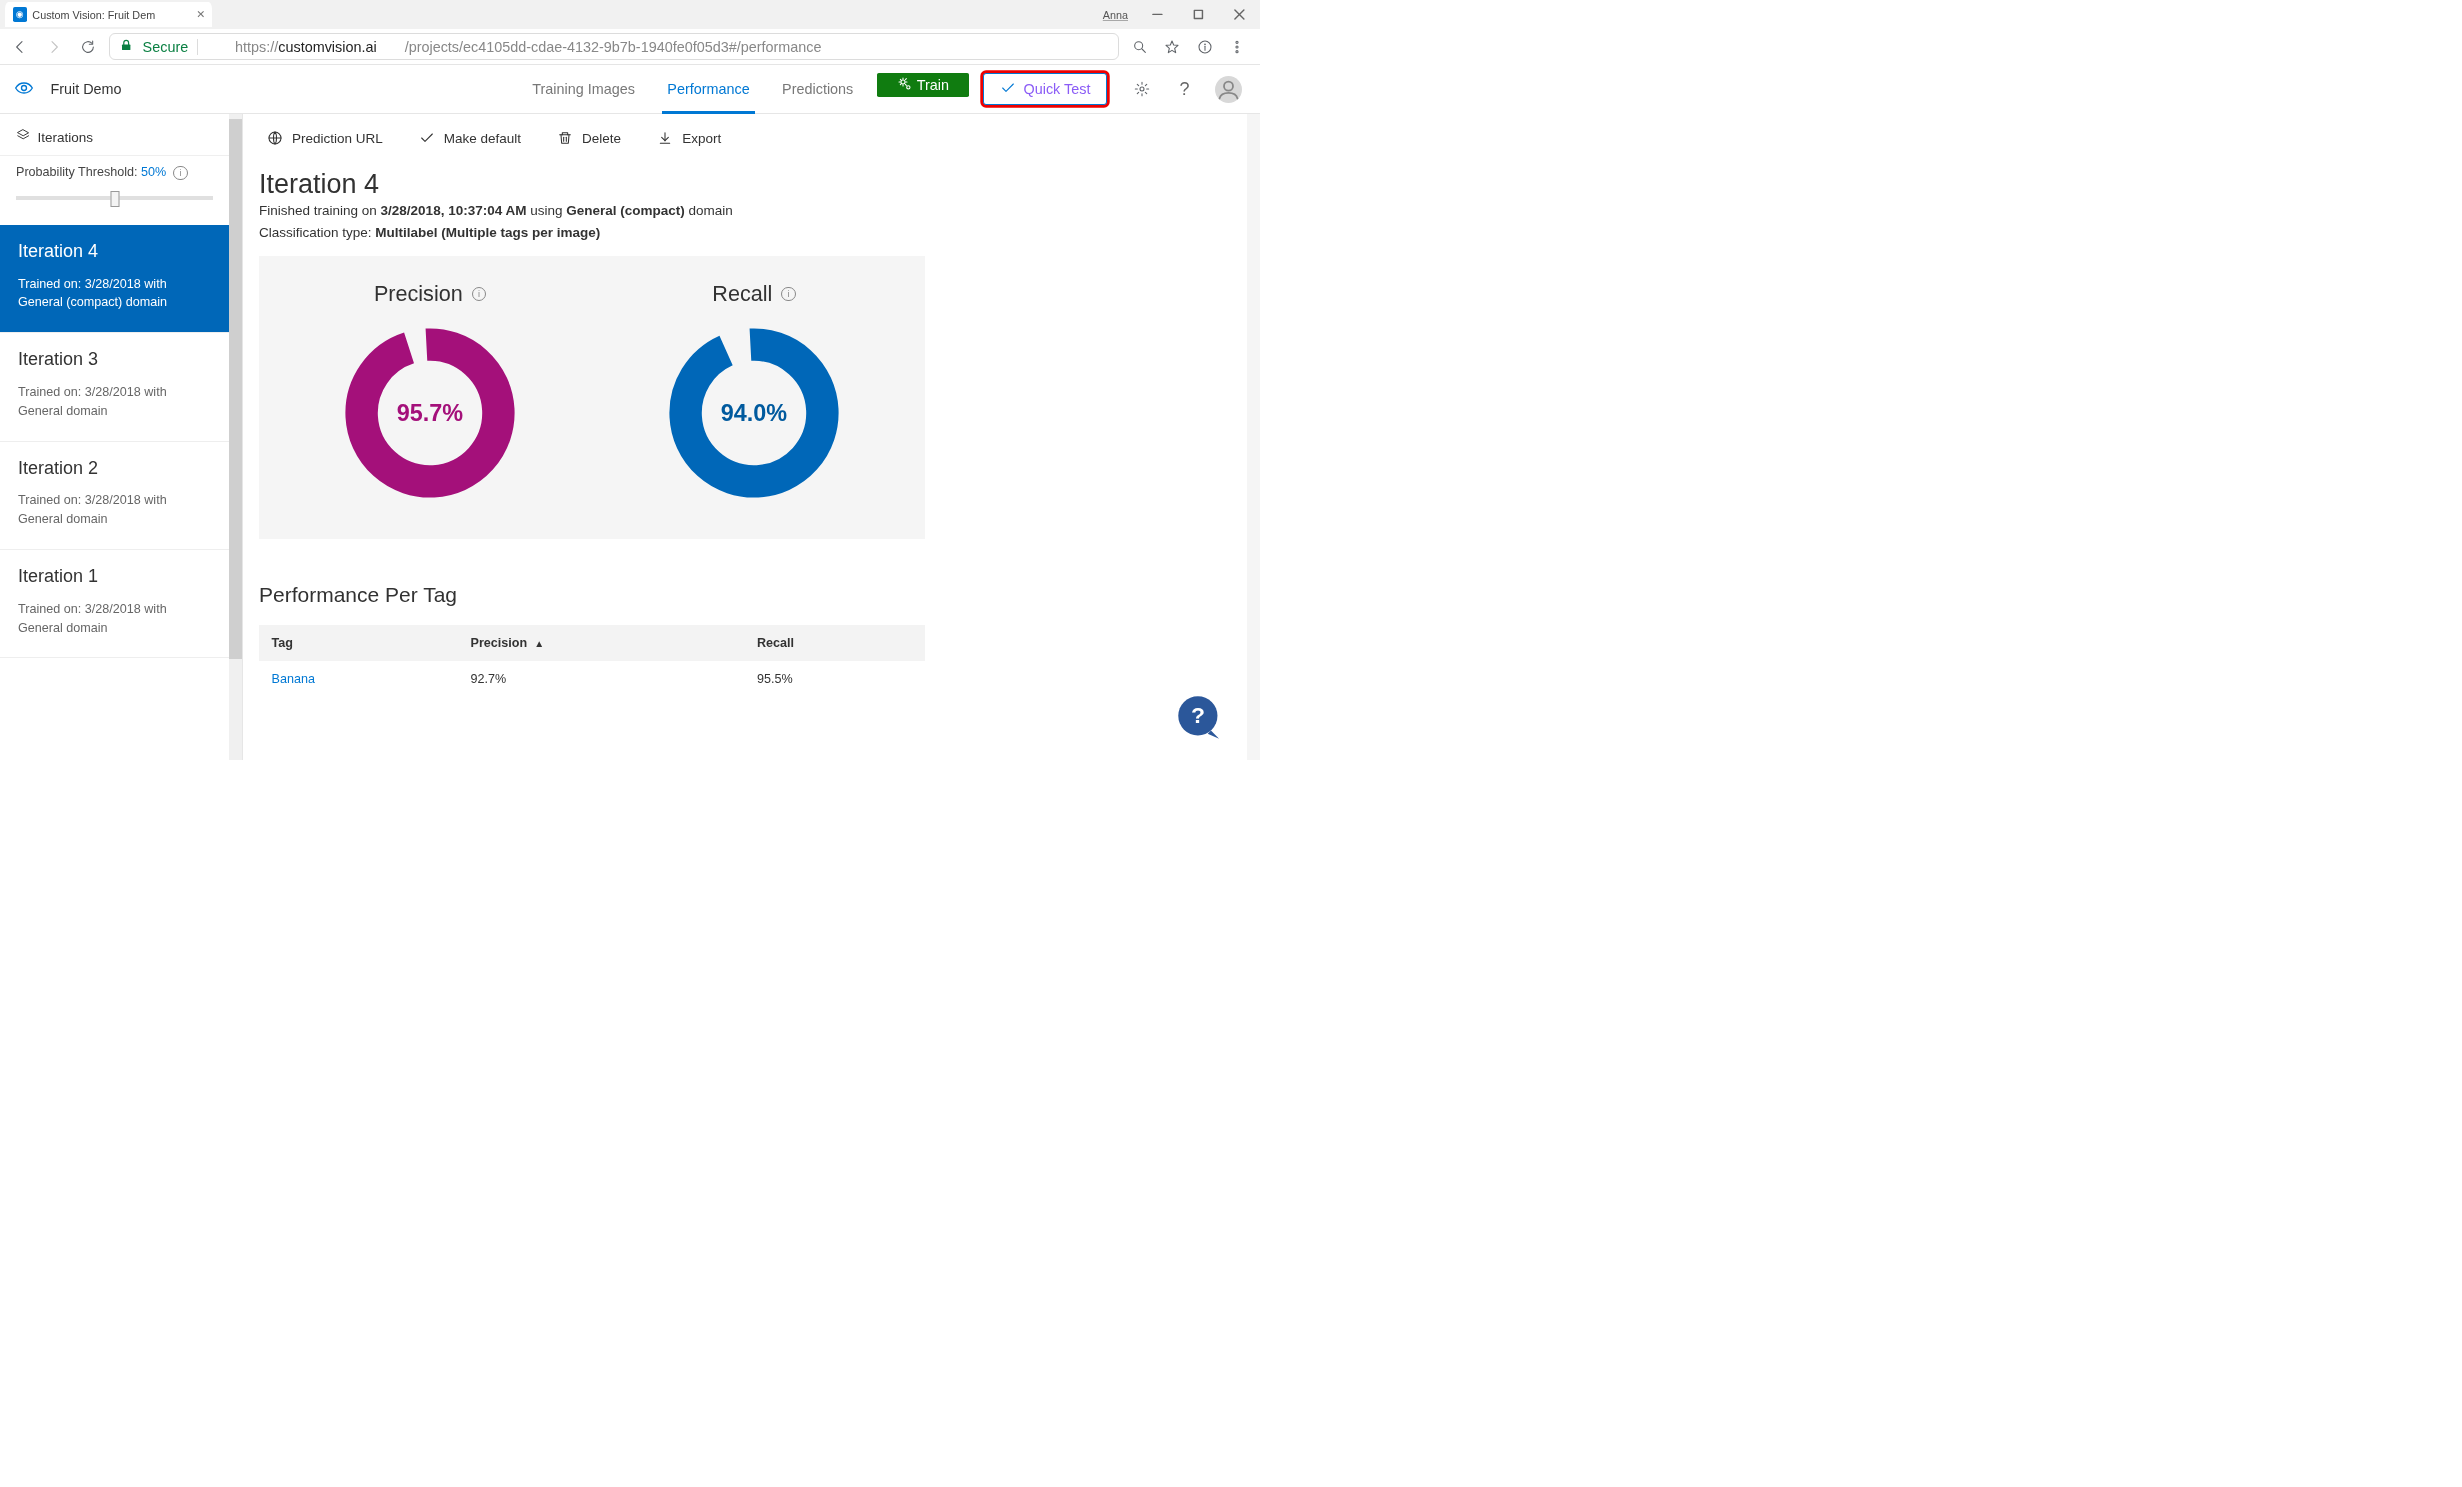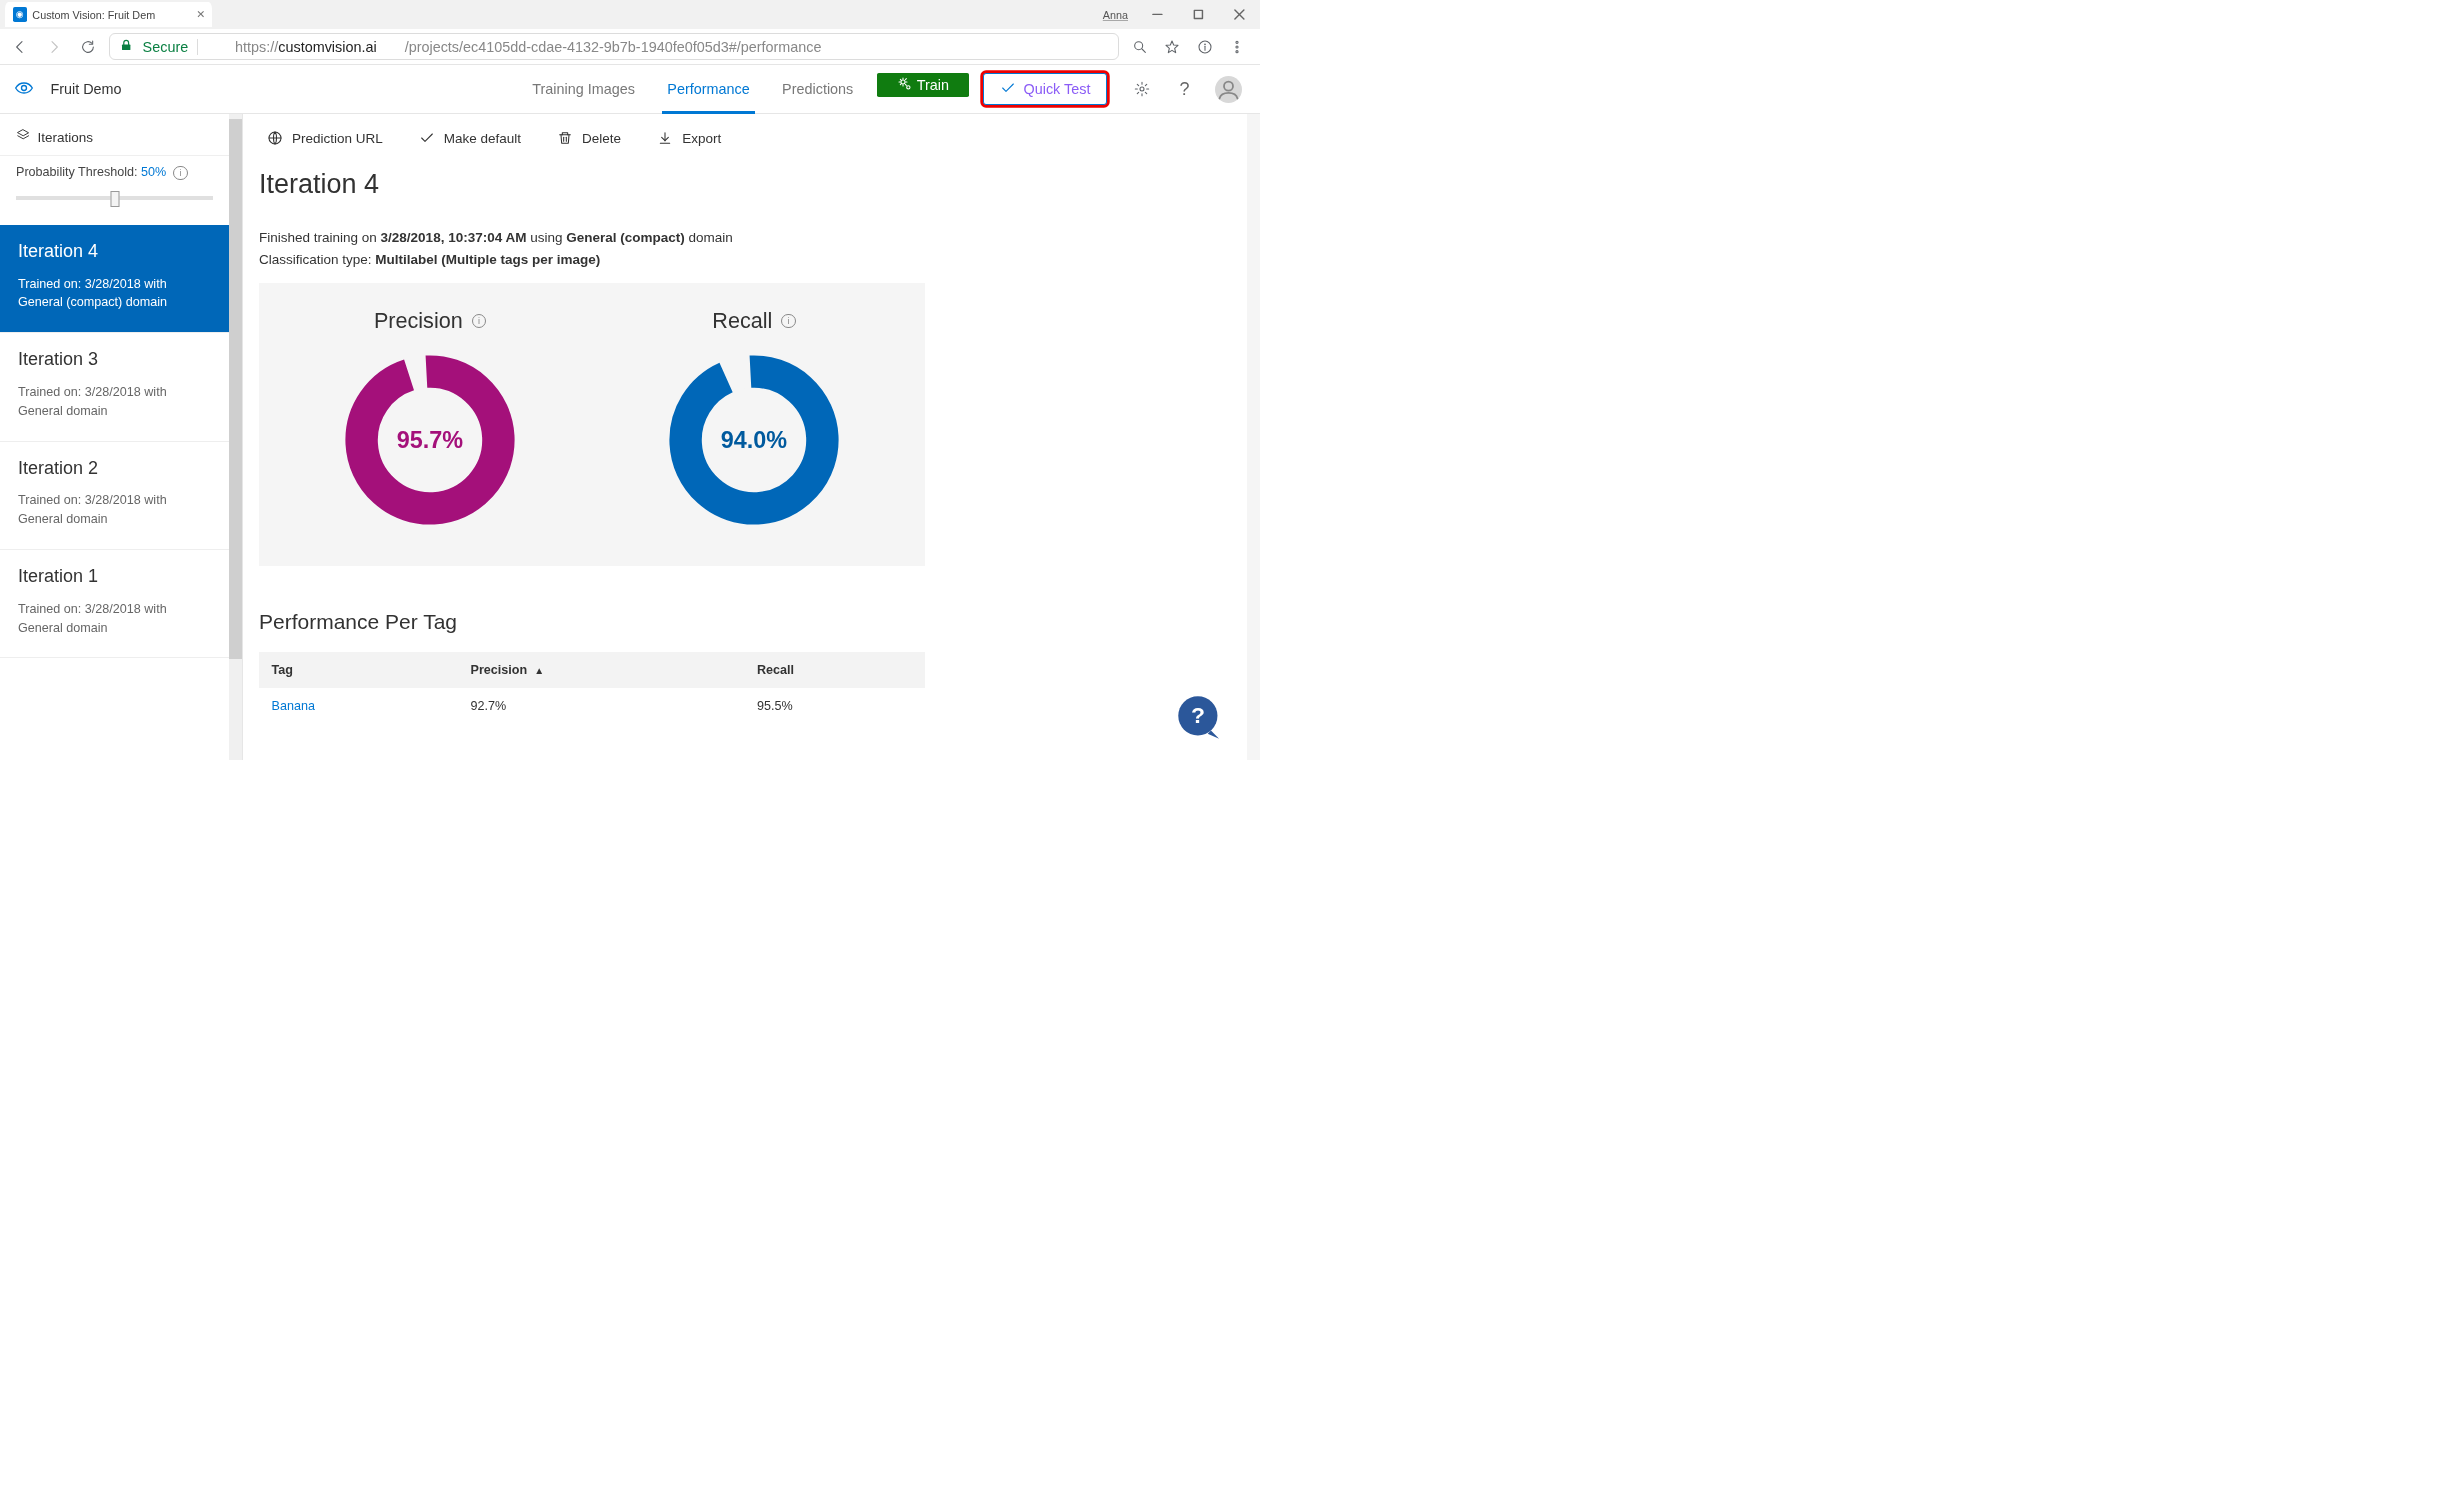--- a/index.html
+++ b/index.html
@@ -69,21 +69,21 @@
 
   
   .main { flex:1; display:flex; position:relative;}
   .main-scroll { flex:1; overflow:hidden; }
   .main-track { position:absolute; right:0; top:0; width:12.6px; height:100%; background:#f5f5f5;}
   .action-bar { display:flex; gap:36px; padding:16px 24px 9px; align-items:center; }
   .action-item { display:flex; align-items:center; gap:9px; color:#333; font-size:13.5px; }
   .action-item svg { width:16px; height:16px; color:#333;}
   .content-pad { padding: 9px 21.6px 0 16px; }
   .page-title { font-size:27px; font-weight:300; color:#323232; margin-top:5.4px;}
-  .status-line { margin-top:27px; font-size:13.5px; color:#333; line-height:1.6;}
+  .status-line { font-size:13.5px; color:#333; line-height:1.6;}
   .status-line b { font-weight:600; }
   .metrics-panel { background:#f5f5f5; margin-top:12.6px; padding:25px 27px 36px; display:flex; gap:36px; width: 68%;}
   .metric-col { flex:1; text-align:center; }
   .metric-label { font-size:21.6px; font-weight:300; color:#323232; display:inline-flex; align-items:center; gap:5.4px;}
   .donut-wrap { margin-top:16px; position:relative; width:180px; height:180px; margin-left:auto; margin-right:auto;}
   .donut-wrap svg { transform: rotate(-93deg); }
   .donut-val { position:absolute; inset:0; display:flex; align-items:center; justify-content:center; font-size:23.4px; font-weight:600; }
   .precision-color { color:#a4107a; }
   .recall-color { color:#005a9e; }
 

